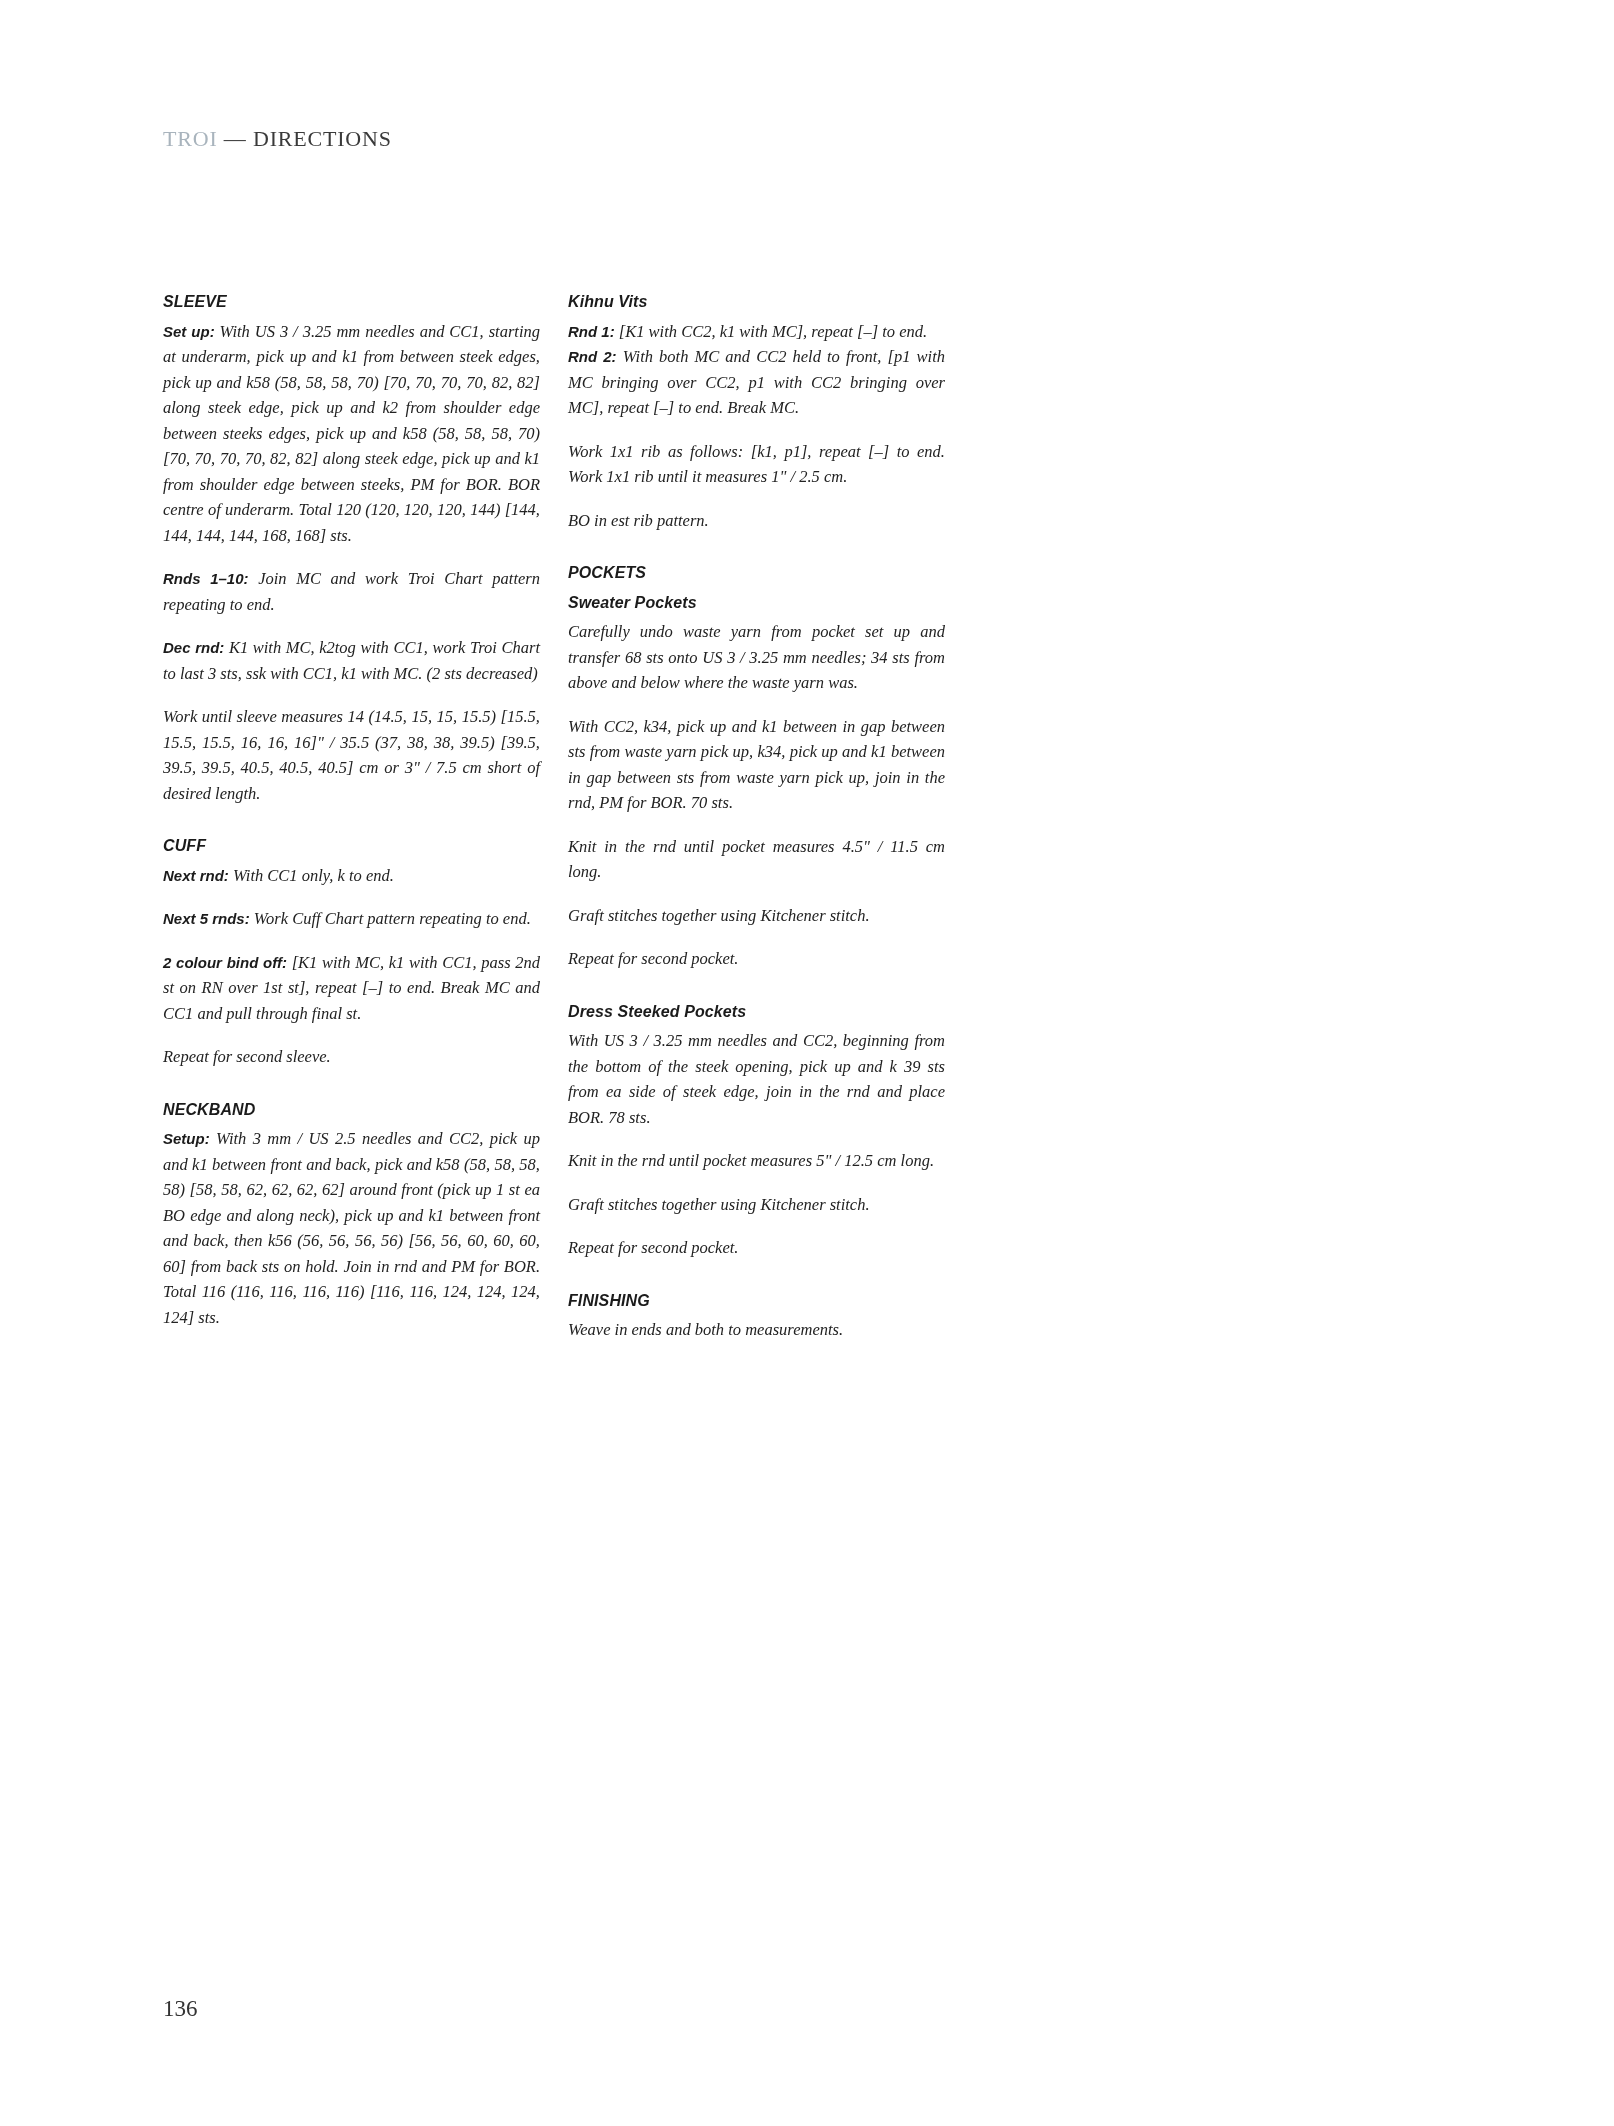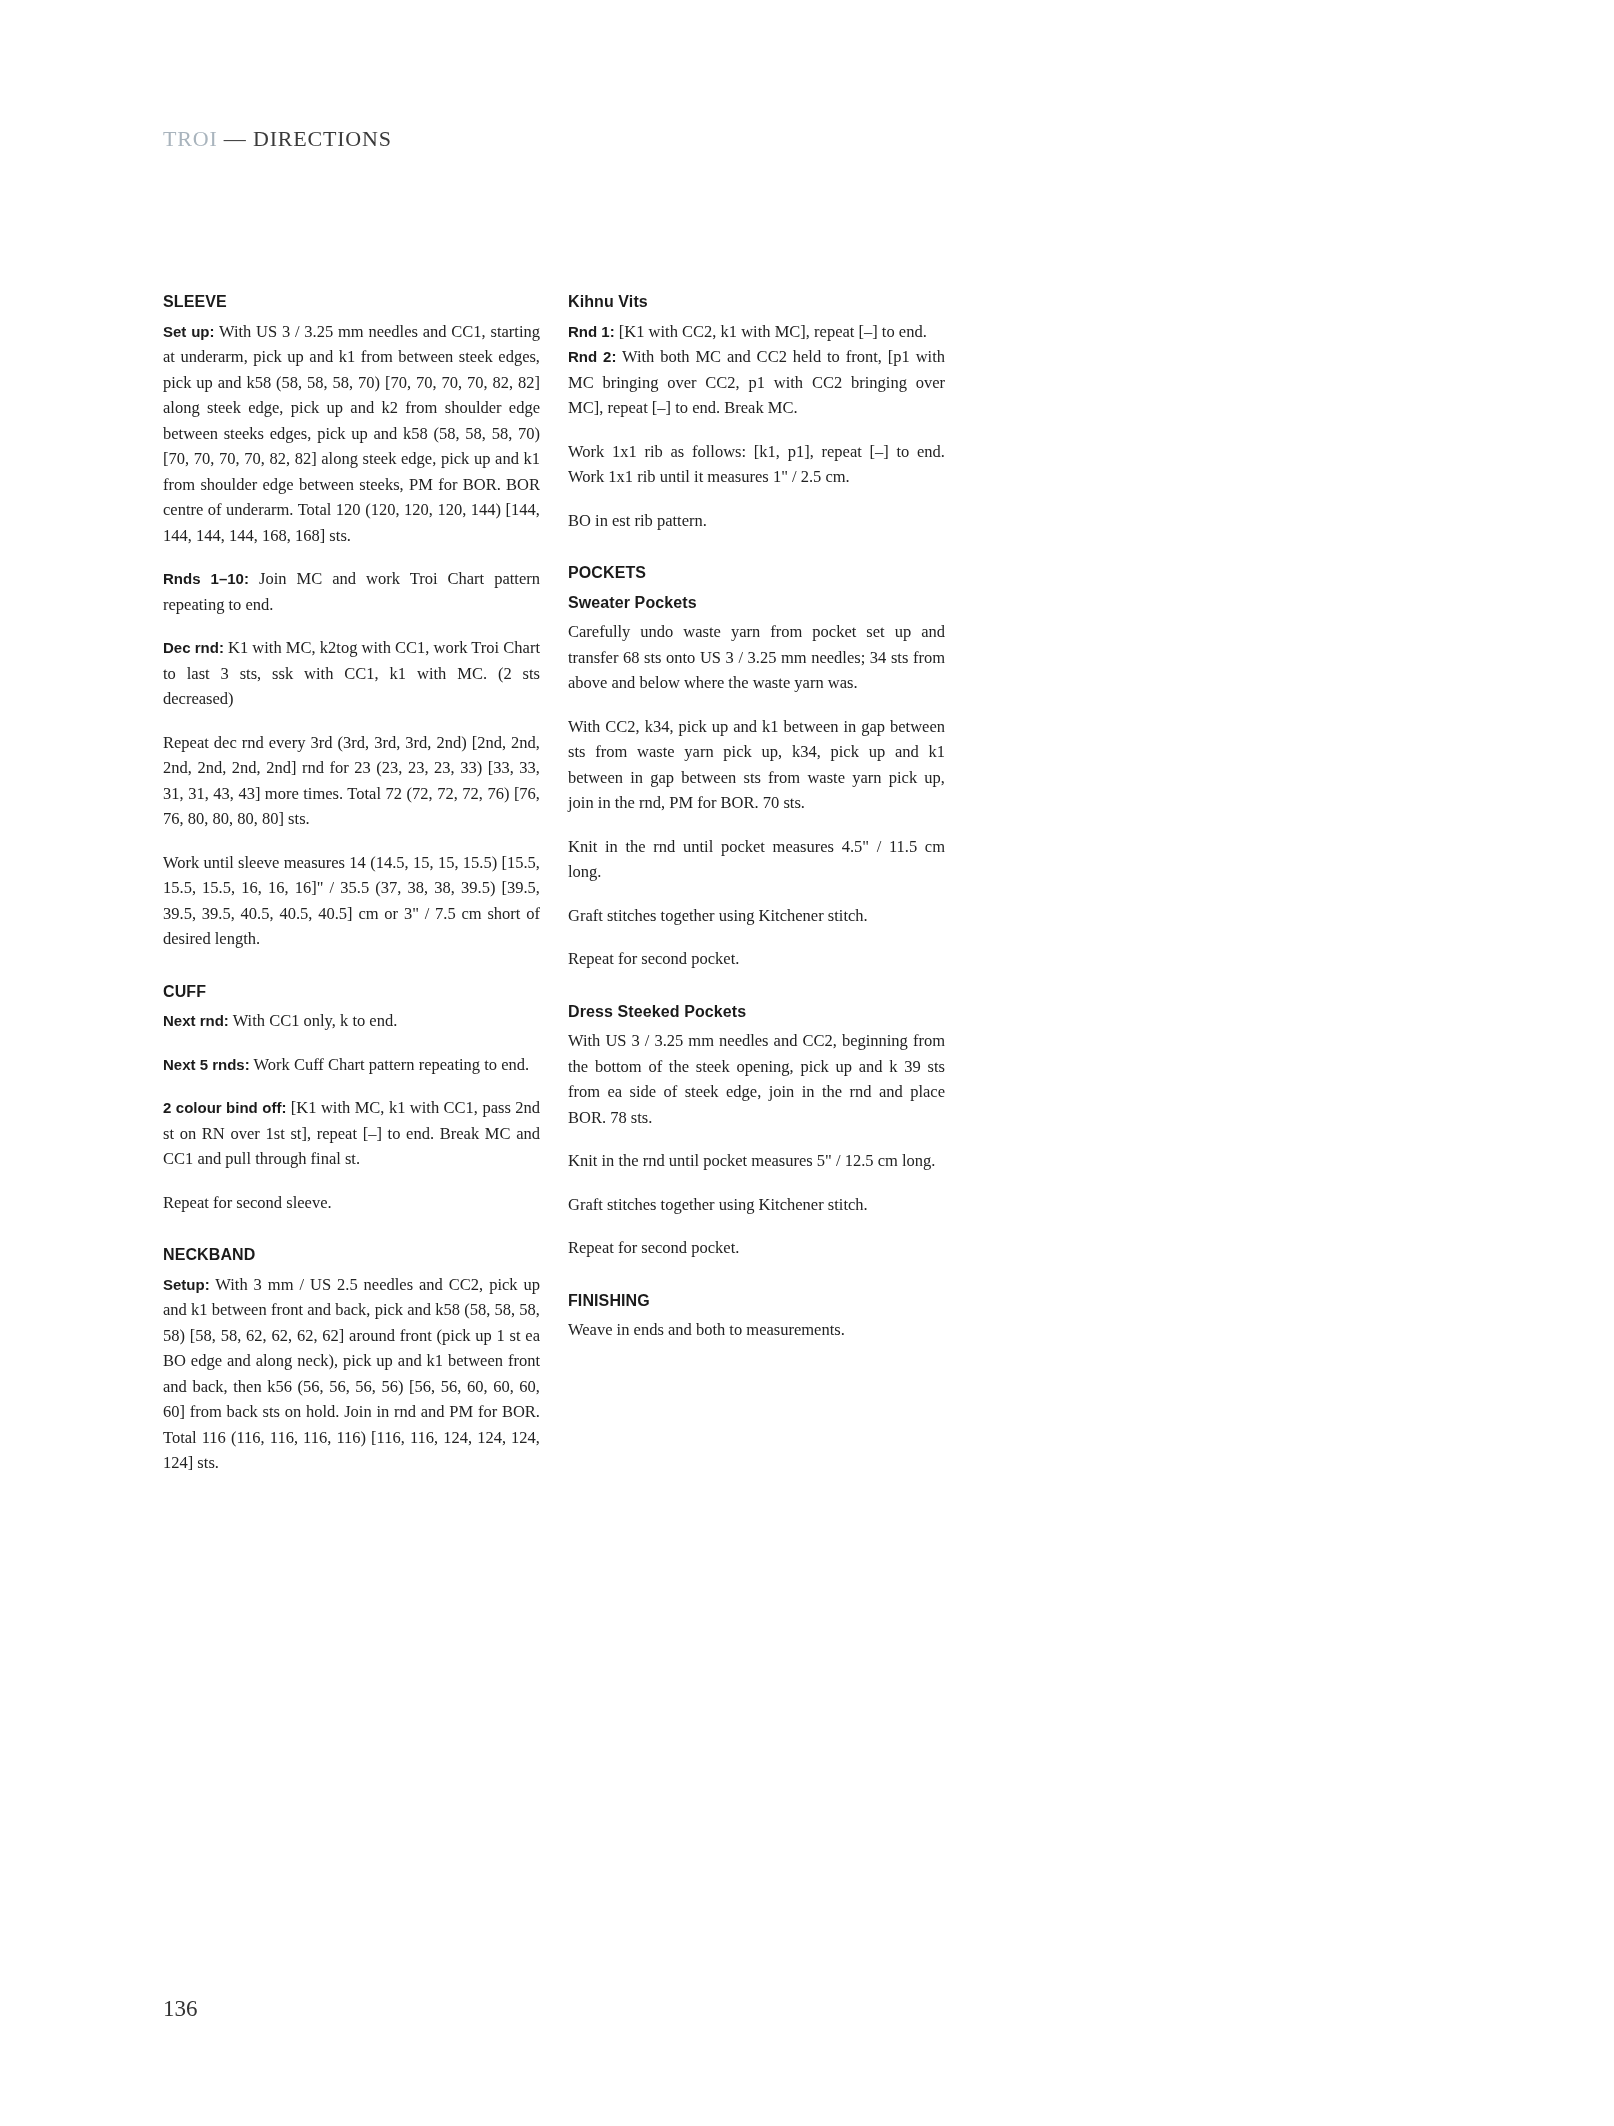--- a/index.html
+++ b/index.html
@@ -35,20 +35,21 @@
     width: 782px;
     display: flex;
     gap: 28px;
   }
   .col {
     width: 377px;
     font-size: 16.5px;
     line-height: 25.5px;
     text-align: justify;
     color: #222222;
+    font-style: italic;
   }
   .shead {
     font-family: "Liberation Sans", "DejaVu Sans", sans-serif;
     font-size: 16px;
     font-weight: 700;
     color: #1b1b1b;
     margin: 27px 0 4px 0;
     text-align: left;
     letter-spacing: 0.1px;
   }
@@ -81,21 +82,20 @@
     <span class="header-rest">DIRECTIONS</span>
   </div>
 
   <div class="columns">
 
     <section class="col">
       <h3 class="shead">SLEEVE</h3>
       <p class="para"><b class="lead">Set up:</b> <span>With US 3 / 3.25 mm needles and CC1, starting at underarm, pick up and k1 from between steek edges, pick up and k58 (58, 58, 58, 70) [70, 70, 70, 70, 82, 82] along steek edge, pick up and k2 from shoulder edge between steeks edges, pick up and k58 (58, 58, 58, 70) [70, 70, 70, 70, 82, 82] along steek edge, pick up and k1 from shoulder edge between steeks, PM for BOR. BOR centre of underarm. Total 120 (120, 120, 120, 144) [144, 144, 144, 144, 168, 168] sts.</span></p>
       <p class="para"><b class="lead">Rnds 1–10:</b> <span>Join MC and work Troi Chart pattern repeating to end.</span></p>
       <p class="para"><b class="lead">Dec rnd:</b> <span>K1 with MC, k2tog with CC1, work Troi Chart to last 3 sts, ssk with CC1, k1 with MC. (2 sts decreased)</span></p>
-      <p class="para"><span>Repeat dec rnd every 3rd (3rd, 3rd, 3rd, 2nd) [2nd, 2nd, 2nd, 2nd, 2nd, 2nd] rnd for 23 (23, 23, 23, 33) [33, 33, 31, 31, 43, 43] more times. Total 72 (72, 72, 72, 76) [76, 76, 80, 80, 80, 80] sts.</span></p>
       <p class="para"><span>Work until sleeve measures 14 (14.5, 15, 15, 15.5) [15.5, 15.5, 15.5, 16, 16, 16]" / 35.5 (37, 38, 38, 39.5) [39.5, 39.5, 39.5, 40.5, 40.5, 40.5] cm or 3" / 7.5 cm short of desired length.</span></p>
 
       <h3 class="shead">CUFF</h3>
       <p class="para"><b class="lead">Next rnd:</b> <span>With CC1 only, k to end.</span></p>
       <p class="para"><b class="lead">Next 5 rnds:</b> <span>Work Cuff Chart pattern repeating to end.</span></p>
       <p class="para"><b class="lead">2 colour bind off:</b> <span>[K1 with MC, k1 with CC1, pass 2nd st on RN over 1st st], repeat [–] to end. Break MC and CC1 and pull through final st.</span></p>
       <p class="para"><span>Repeat for second sleeve.</span></p>
 
       <h3 class="shead">NECKBAND</h3>
       <p class="para"><b class="lead">Setup:</b> <span>With 3 mm / US 2.5 needles and CC2, pick up and k1 between front and back, pick and k58 (58, 58, 58, 58) [58, 58, 62, 62, 62, 62] around front (pick up 1 st ea BO edge and along neck), pick up and k1 between front and back, then k56 (56, 56, 56, 56) [56, 56, 60, 60, 60, 60] from back sts on hold. Join in rnd and PM for BOR. Total 116 (116, 116, 116, 116) [116, 116, 124, 124, 124, 124] sts.</span></p>

